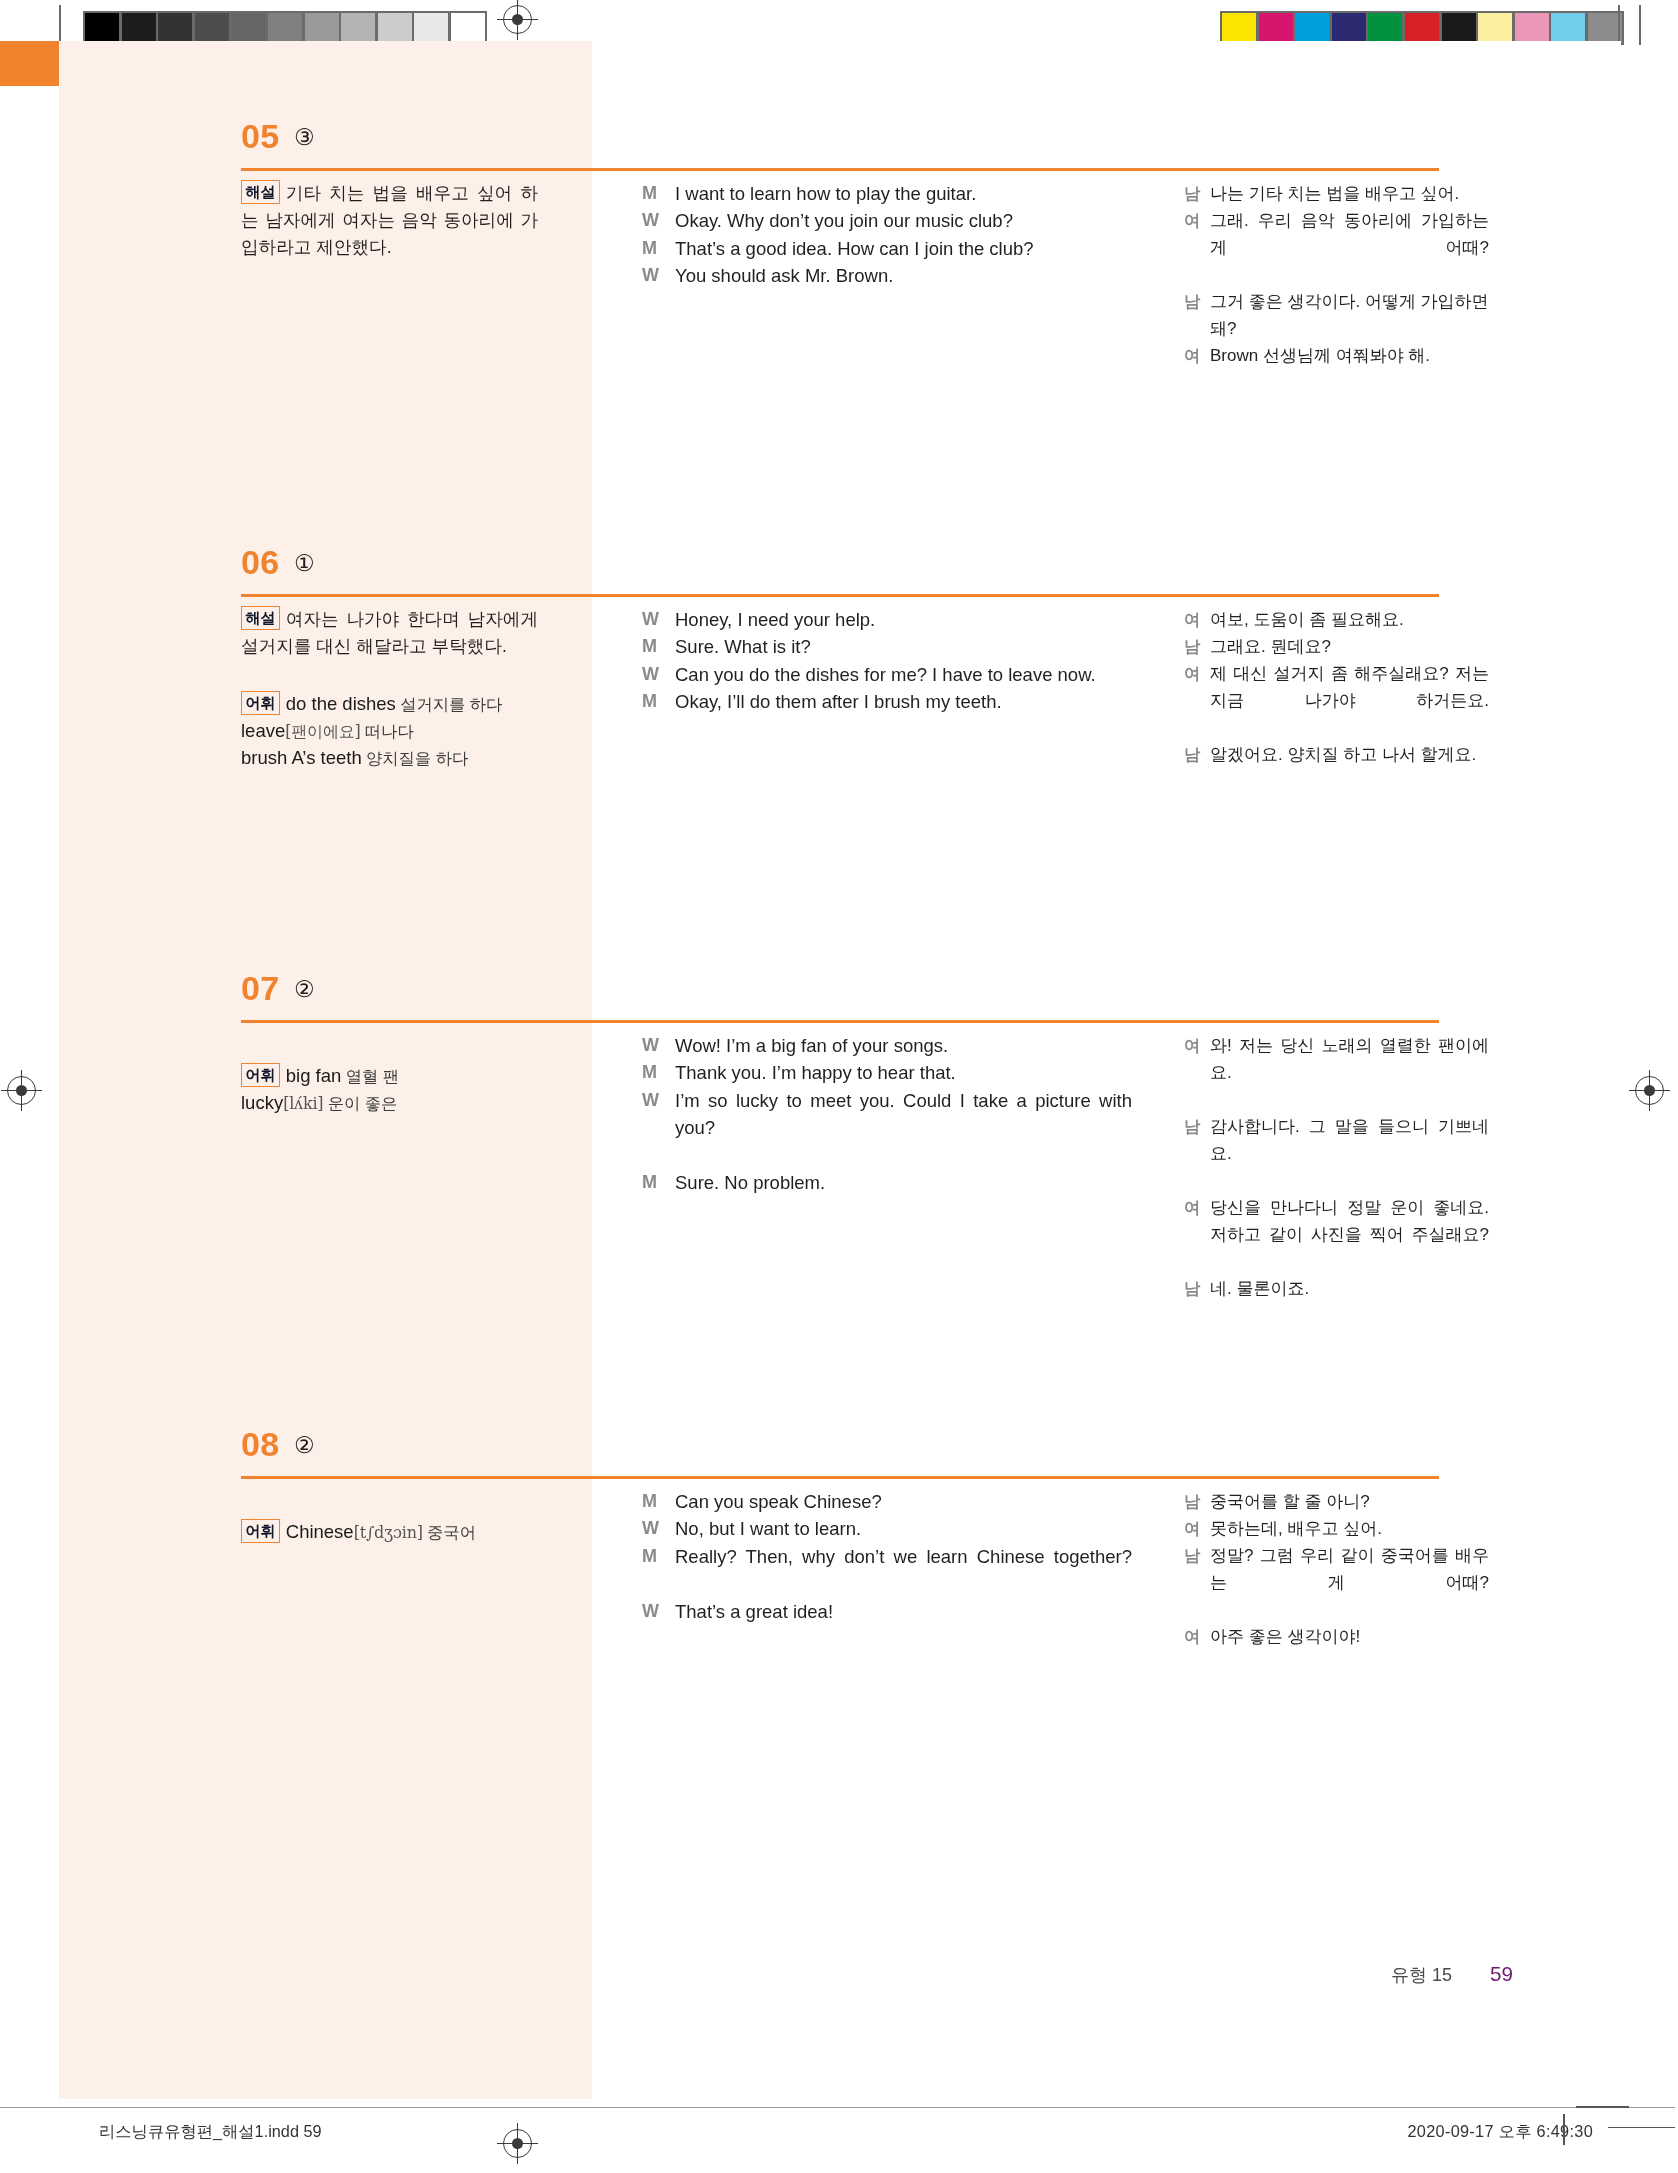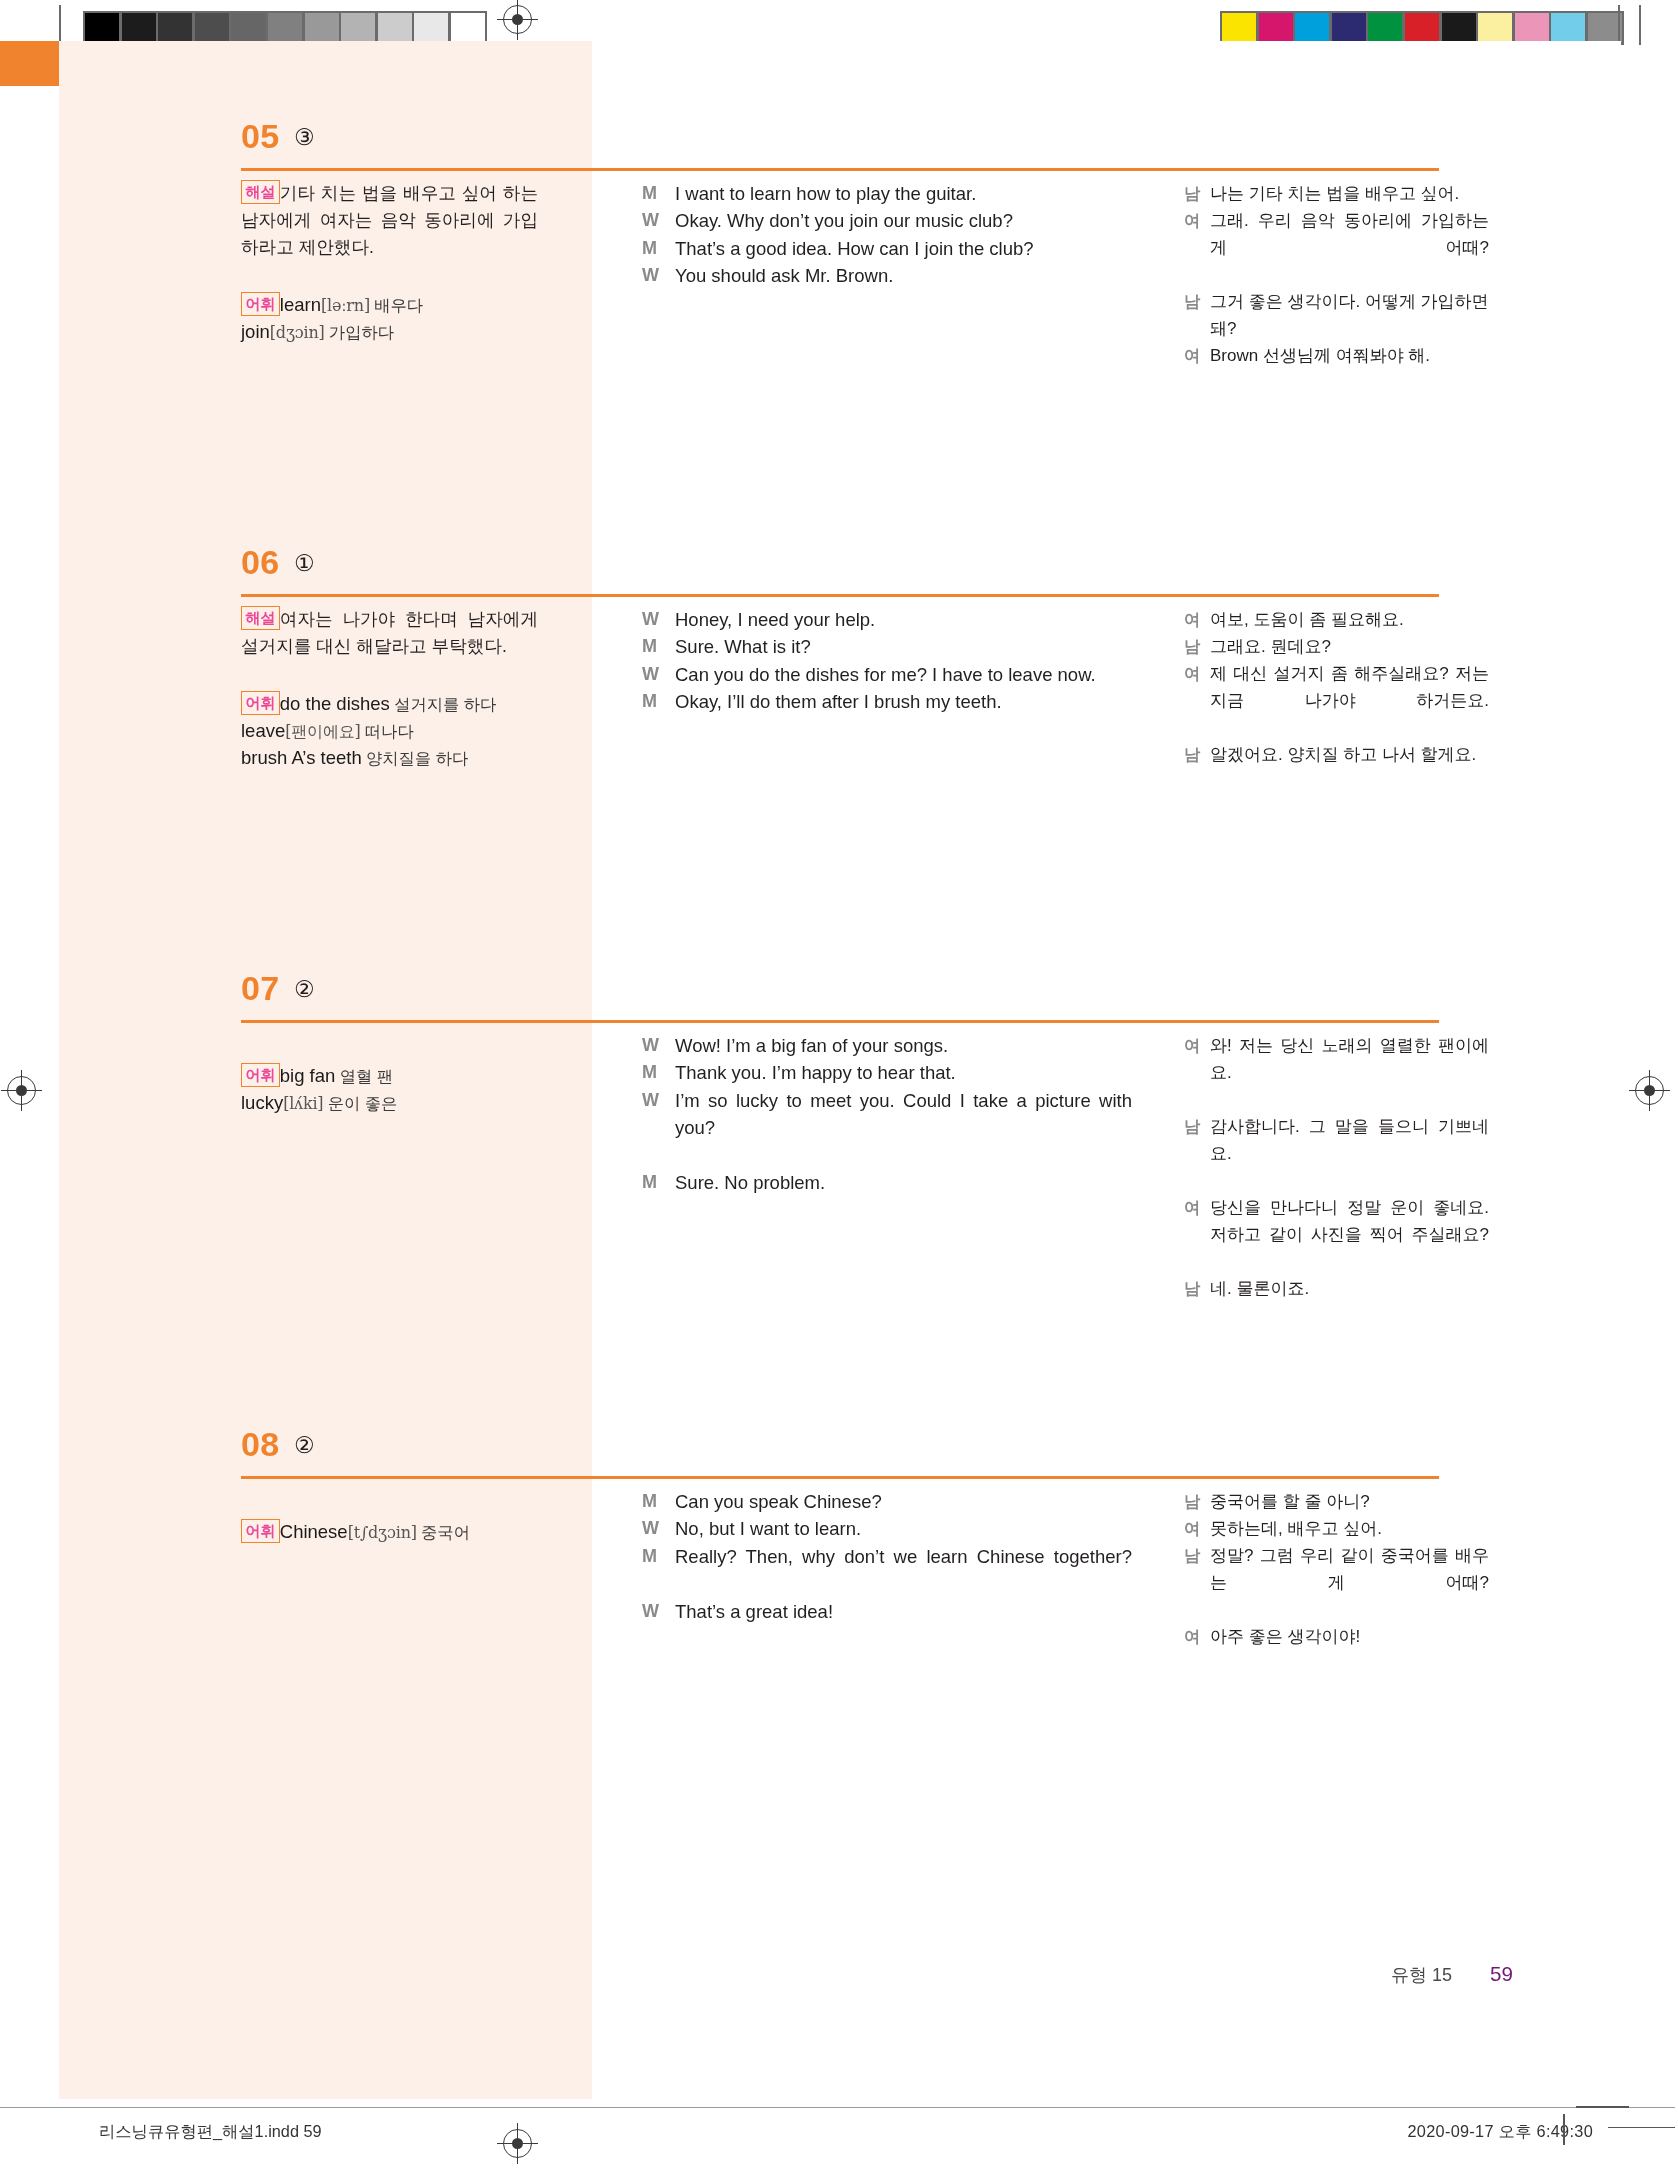--- a/index.html
+++ b/index.html
@@ -123,26 +123,27 @@
   .col {
     position: absolute;
     top: 0;
   }
   .col-explain { left: 0;   width: 297px; }
   .col-script  { left: 401px; width: 490px; }
   .col-trans   { left: 943px; width: 305px; }
   .tag {
     display: inline-block;
     border: 1.3px solid #f0832e;
-    color: #ec4899;
+    color: #0f172a;
     font-size: 15px;
     font-weight: 700;
     line-height: 1;
     padding: 3px 3.4px 3.9px 3.4px;
     vertical-align: 1.7px;
+    margin-right: 6px;
     background: transparent;
   }
   .explain-text {
     font-size: 17.6px;
     line-height: 27px;
     color: #231f20;
     text-align: justify;
     text-justify: inter-word;
   }
   .vocab-block {
@@ -293,28 +294,20 @@
       <div class="item-head">
         <span class="item-num">05</span>
         <span class="item-ans">③</span>
         <div class="rule"></div>
       </div>
       <div class="cols" style="height:284px;">
         <div class="col col-explain">
           <div class="explain-text">
             <span class="tag">해설</span><span>기타 치는 법을 배우고 싶어 하는 남자에게 여자는 음악 동아리에 가입하라고 제안했다.</span>
           </div>
-          <div class="vocab-block">
-            <div class="vocab-line">
-              <span class="tag">어휘</span><span class="v-en">learn</span><span class="v-ipa">[ləːrn]</span><span class="v-ko">배우다</span>
-            </div>
-            <div class="vocab-line">
-              <span class="v-en">join</span><span class="v-ipa">[dʒɔin]</span><span class="v-ko">가입하다</span>
-            </div>
-          </div>
         </div>
 
         <div class="col col-script">
           <div class="line">
               <span class="spk">M</span>
               <span class="utt">I want to learn how to play the guitar.</span>
             </div>
           <div class="line">
               <span class="spk">W</span>
               <span class="utt">Okay. Why don’t you join our music club?</span>

